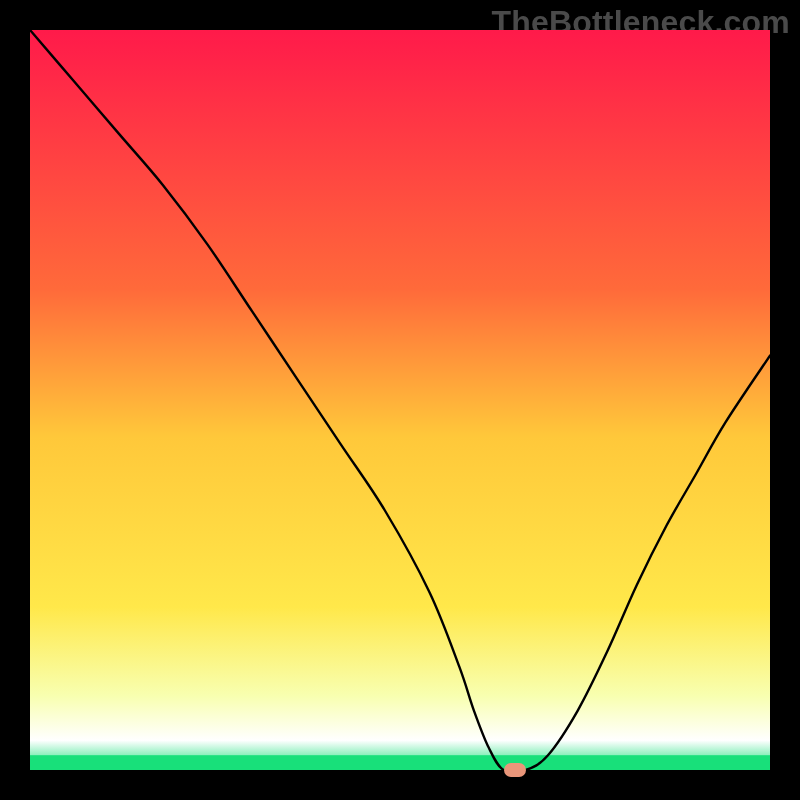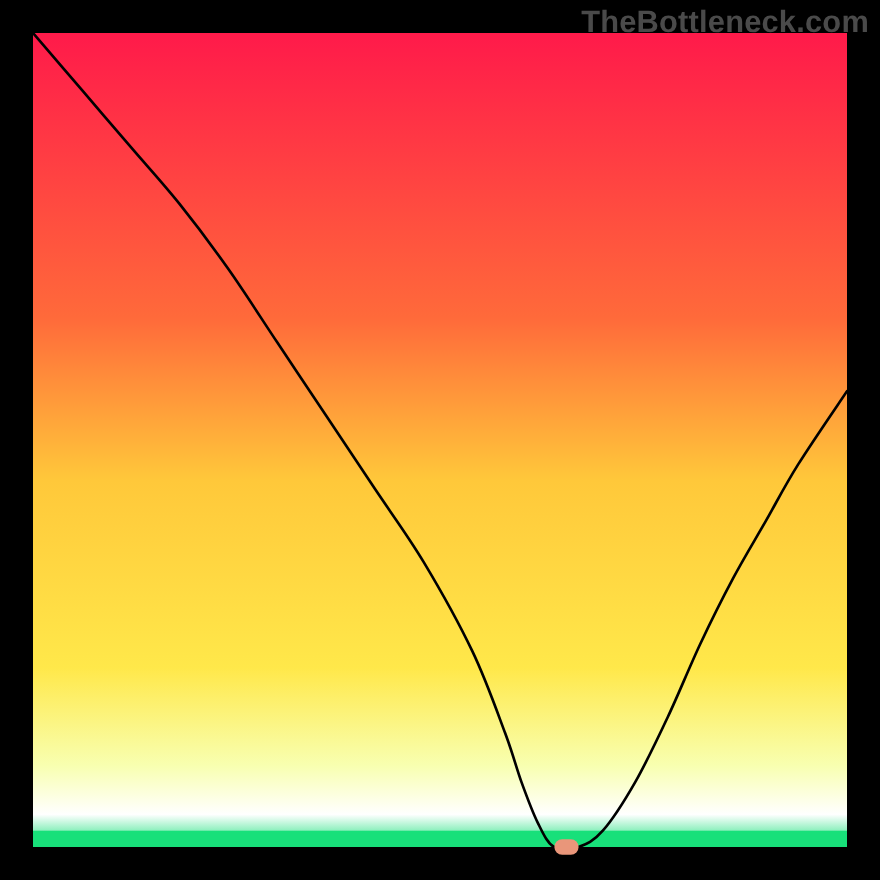--- a/index.html
+++ b/index.html
@@ -15,21 +15,21 @@
     position: relative;
     width: 800px;
     height: 800px;
     background: #000;
   }
   .watermark {
     position: absolute;
     top: 4px;
     right: 10px;
     color: #4a4a4a;
-    font-size: 28px;
+    font-size: 32px;
     font-weight: 600;
     letter-spacing: 0.2px;
     font-family: Arial, Helvetica, sans-serif;
   }
   .plot {
     position: absolute;
     left: 30px;
     top: 30px;
     width: 740px;
     height: 740px;

